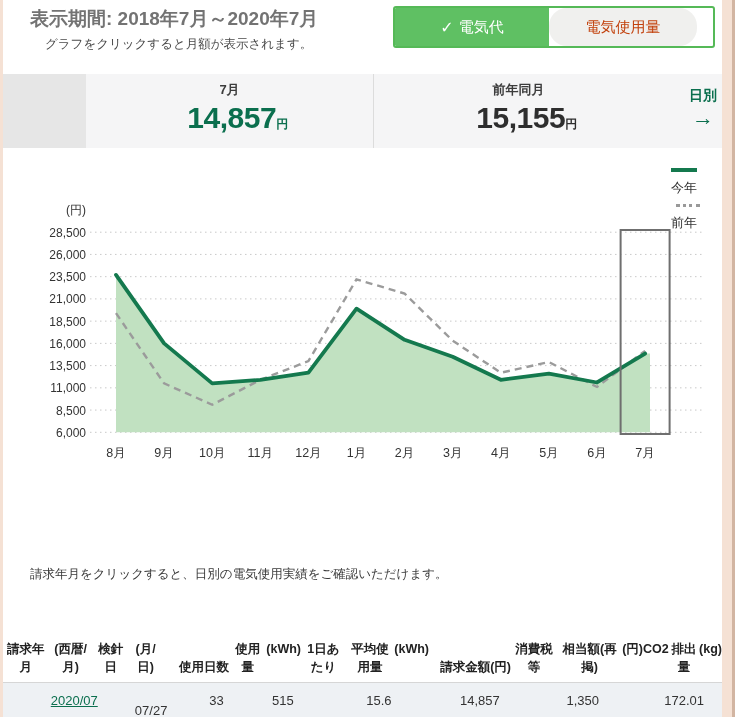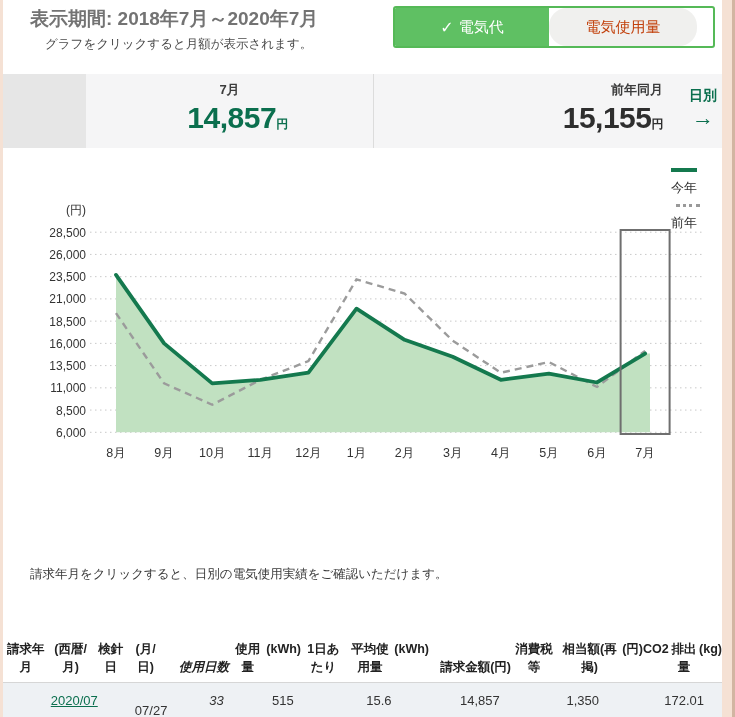--- a/index.html
+++ b/index.html
@@ -32,21 +32,21 @@
   .toggle-btn.inactive { width:148px; background:#f0f0ee; color:#c2410c;border-radius:18px; }
   .check-icon { color:#fff; font-weight:bold; font-size:16px; margin-right:5px; }
   
   .summary-bar {
     position:absolute; left:0; top:74px; width:719px; height:74px;
     background:#f5f5f6; display:flex;
   }
   .nav-prev-box { position:absolute; left:0; top:0; width:83px; height:74px; background:#e6e6e6; }
   .summary-section { position:absolute; top:0; height:74px; text-align:center; }
   .sec-current { left:83px; width:287px; }
-  .sec-prev { left:370px; width:290px; border-left:1px solid #dcdcdc;text-align:right; }
+  .sec-prev { left:370px; width:290px; border-left:1px solid #dcdcdc; }
   .summary-label { font-size:13px; font-weight:bold; color:#3c3c3c; margin-top:7px; }
   .summary-value { font-size:30px; font-weight:bold; letter-spacing:-0.5px; margin-top:2px;padding-left:16px; }
   .value-green { color:#0b6f4e; }
   .value-dark { color:#2e2e2e; }
   .yen-unit { font-size:12px; font-weight:bold; }
   .daily-link { position:absolute; left:683px; top:13px; width:34px; text-align:center; cursor:pointer; }
   .daily-link-label { font-size:14px; font-weight:bold; color:#0b6f4e; }
   .daily-link-arrow { font-size:22px; color:#0b6f4e; line-height:22px; margin-top:2px; }
   
   .legend { position:absolute; top:168px; right:22px; display:flex; align-items:center; gap:7px; font-size:13px; color:#333;flex-direction:column; }
@@ -56,21 +56,21 @@
   .chart-wrap { position:absolute; left:0; top:190px; width:719px; height:280px; }
   
   .note-text { position:absolute; left:27px; top:566px; font-size:12.5px; color:#3a3a3a; }
   
   .billing-table { position:absolute; left:0; top:612px; width:719px; }
   .thead-row { display:flex; align-items:flex-end; height:70px; padding-bottom:6px; }
   .th-cell { display:flex; flex-direction:row; justify-content:flex-end; text-align:center;
              font-size:12.5px; font-weight:bold; color:#222; line-height:1.45; }
   .tbody-row { display:flex; align-items:center; height:35px; background:#eef1f4; border-top:1px solid #d6d6d6;padding-left:28px; }
   .td-cell { text-align:center; font-size:13px; color:#333; }
-  .c0{width:90px;justify-content:space-between;} .c1{width:70px;margin-top:21px;} .c2{width:66px;font-style:italic;} .c3{width:72px;}
+  .c0{width:90px;justify-content:space-between;} .c1{width:70px;margin-top:21px;} .c2{width:66px;} .c3{width:72px;}
   .c4{width:128px;} .c5{width:82px;} .c6{width:132px;} .c7{width:79px;}
   .link-green { color:#0b6f4e; text-decoration:underline; cursor:pointer; }
 </style>
 </head>
 <body>
 
 <div id="content">
 
   <div class="header">
     <div class="page-title">表示期間: 2018年7月～2020年7月</div>

